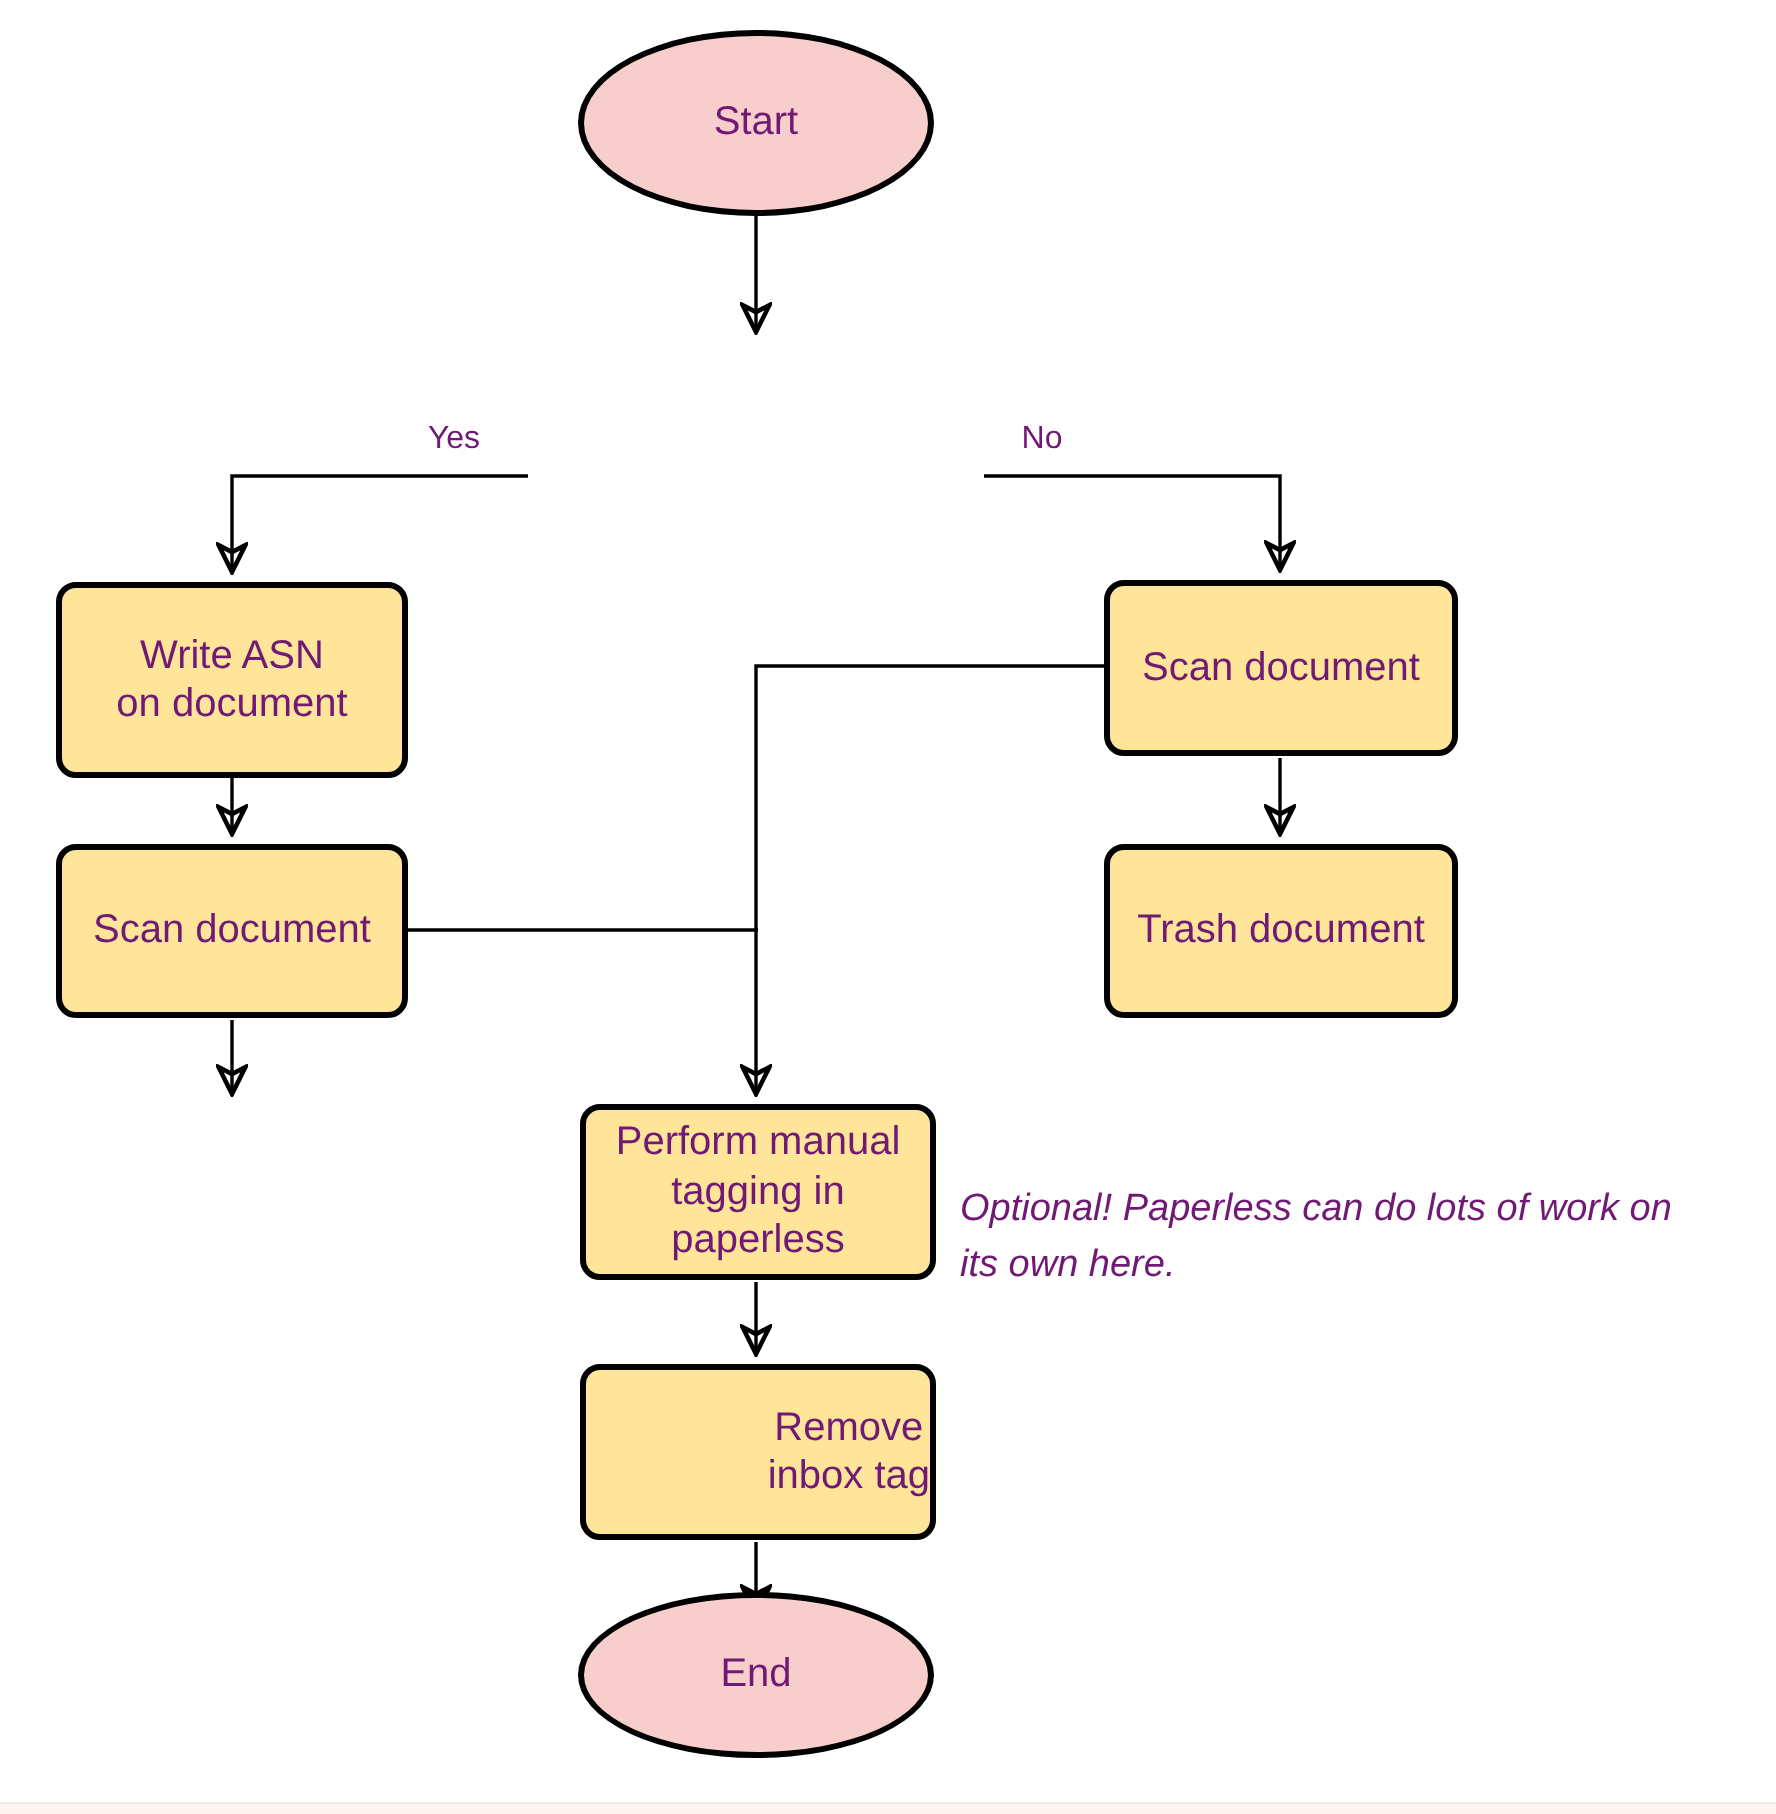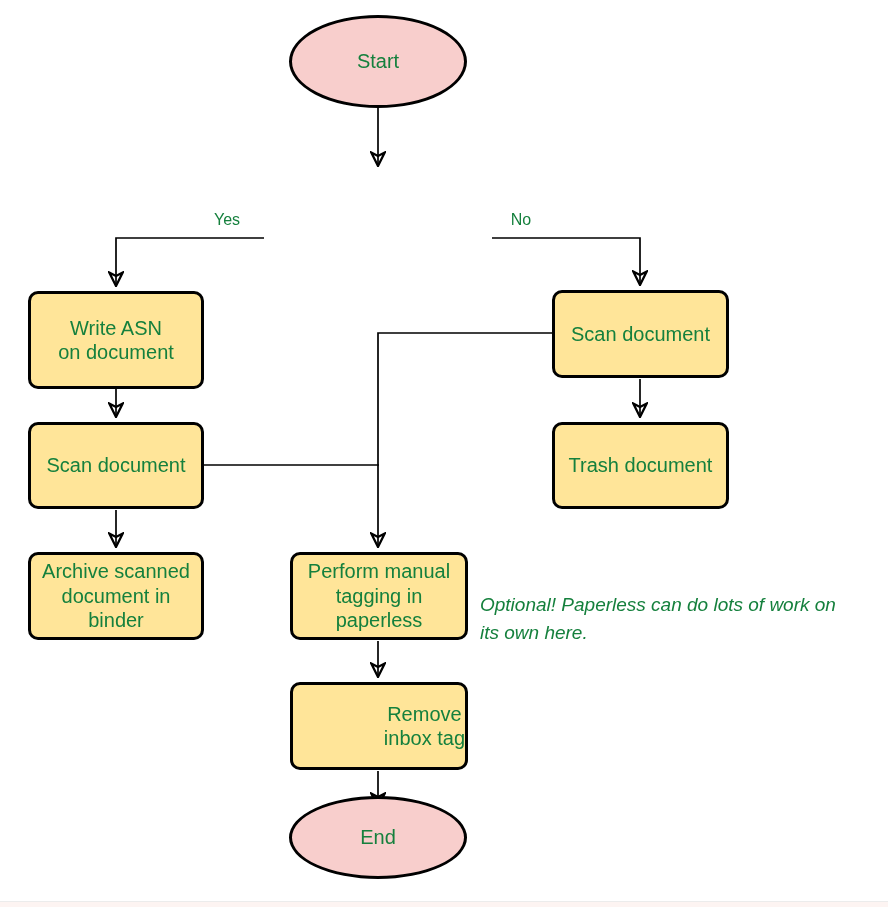--- a/index.html
+++ b/index.html
@@ -3,21 +3,21 @@
 <meta charset="utf-8">
 <style>
   * { margin: 0; padding: 0; box-sizing: border-box; }
   html, body { background: #ffffff; }
   .canvas {
     position: relative;
     width: 888px;
     height: 907px;
     background: #ffffff;
     font-family: "Liberation Sans", "DejaVu Sans", sans-serif;
-    color: #15803d;
+    color: #701a75;
     overflow: hidden;
   }
   .edges {
     position: absolute;
     left: 0; top: 0;
     width: 888px; height: 907px;
     z-index: 1;
   }
   .edges path {
     fill: none;
@@ -136,25 +136,20 @@
 
   <div class="node process node-write-asn">
     <span>Write ASN
 on document</span>
   </div>
 
   <div class="node process node-scan-left">
     <span>Scan document</span>
   </div>
 
-  <div class="node process node-archive">
-    <span>Archive scanned
-document in
-binder</span>
-  </div>
 
   <div class="node process node-scan-right">
     <span>Scan document</span>
   </div>
 
   <div class="node process node-trash">
     <span>Trash document</span>
   </div>
 
   <div class="node process node-tagging">

